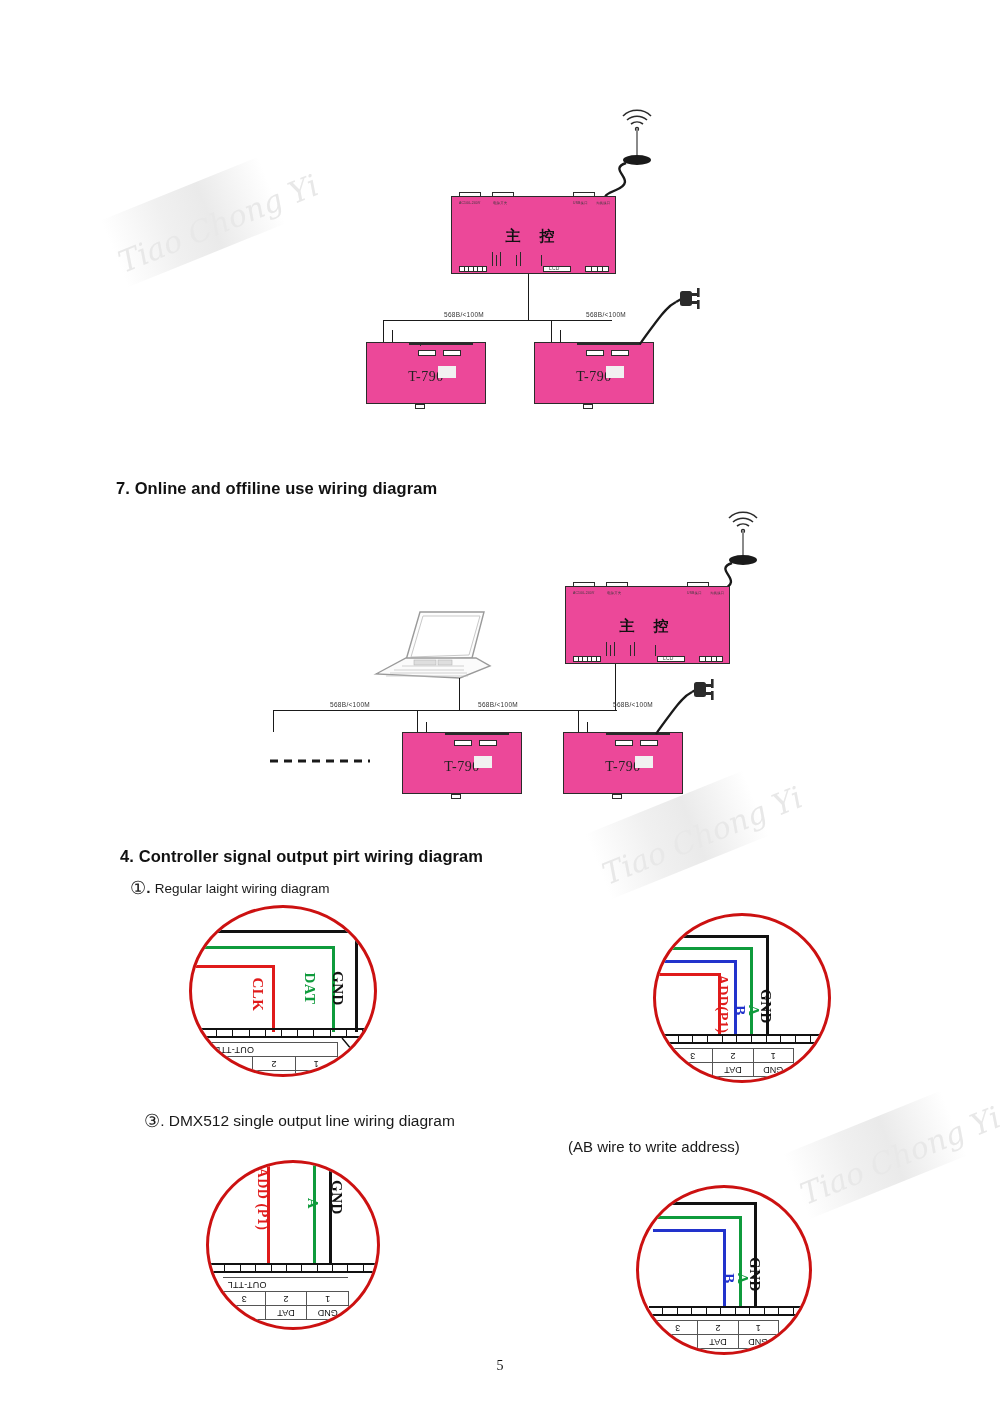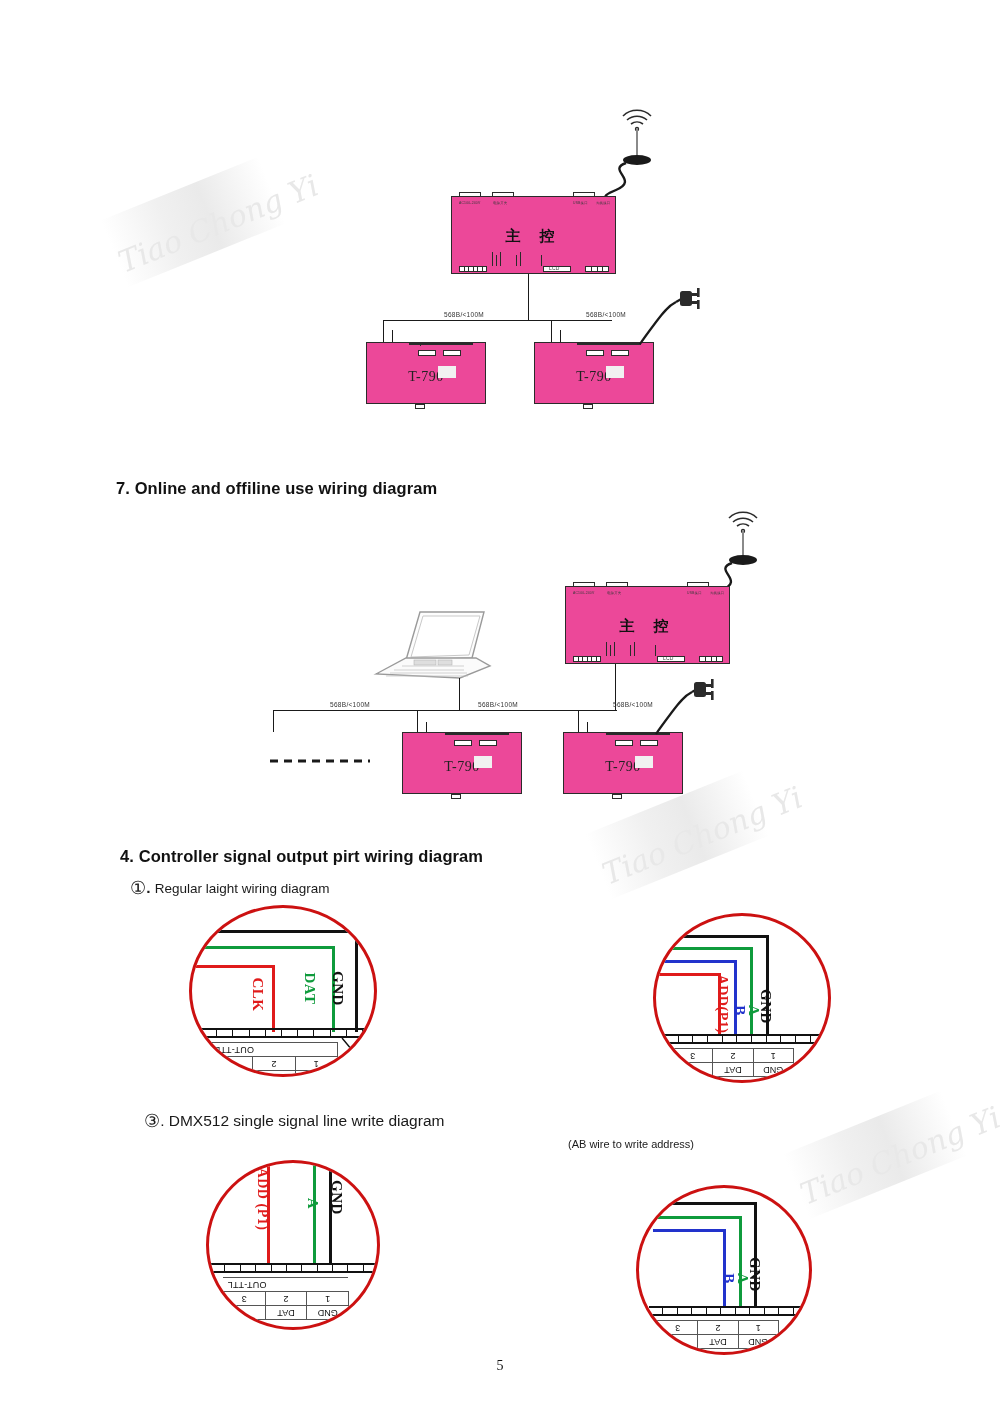--- a/index.html
+++ b/index.html
@@ -53,21 +53,21 @@
     font-size: 15.5px;
     color: #1a1a1a;
     white-space: nowrap;
   }
   .sub-label .circled {
     font-size: 18px;
     vertical-align: -1px;
   }
   .note-line {
     position: absolute;
-    font-size: 11px;
+    font-size: 15px;
     color: #1a1a1a;
     white-space: nowrap;
   }
 
   
   .abs { position: absolute; }
   .ln-h { position: absolute; background: #1a1a1a; height: 1px; }
   .ln-v { position: absolute; background: #1a1a1a; width: 1px; }
 
   
@@ -578,21 +578,21 @@
           <td>1</td>
           <td>2</td>
           <td>3</td>
         </tr>
       </tbody>
         </table>
     </div>
   </div>
 
   <div class="sub-label" style="left:144px;top:1110px;">
-    <span class="circled">③</span><span>. DMX512 single signal line write diagram</span>
+    <span class="circled">③</span><span>. DMX512 single output line wiring diagram</span>
   </div>
 
   <div class="note-line" style="left:568px;top:1138px;">(AB wire to write address)</div>
 
   <div class="circle-dia" style="left:206px;top:1160px;width:174px;height:170px;">
     <div class="circle-inner">
 
       <div class="wire" style="left:120px;top:-30px;width:3px;height:132px;background:#111;"></div>
       <div class="wire" style="left:104px;top:-30px;width:3px;height:132px;background:#0f9b3c;"></div>
       <div class="wire" style="left:58px;top:-30px;width:3px;height:132px;background:#e01b1b;"></div>

